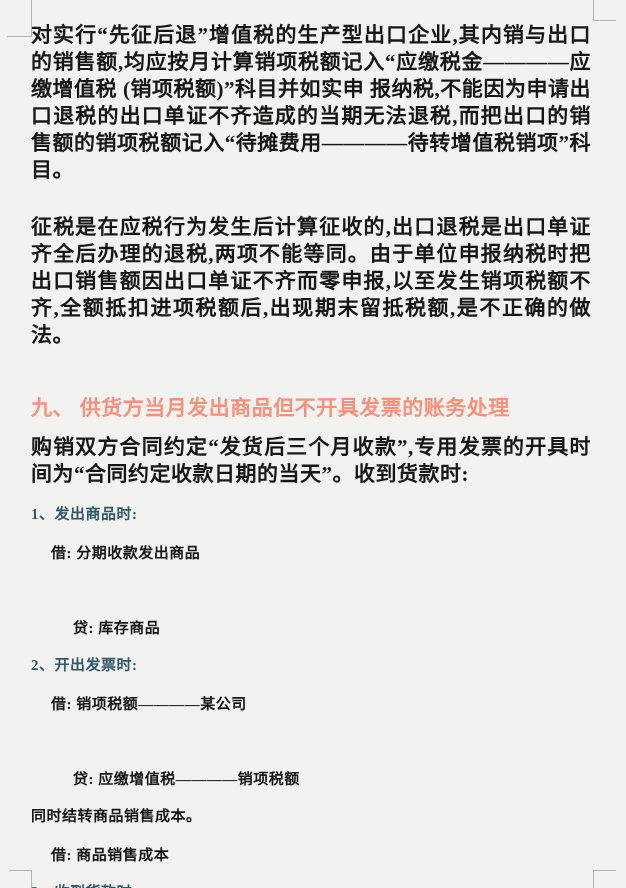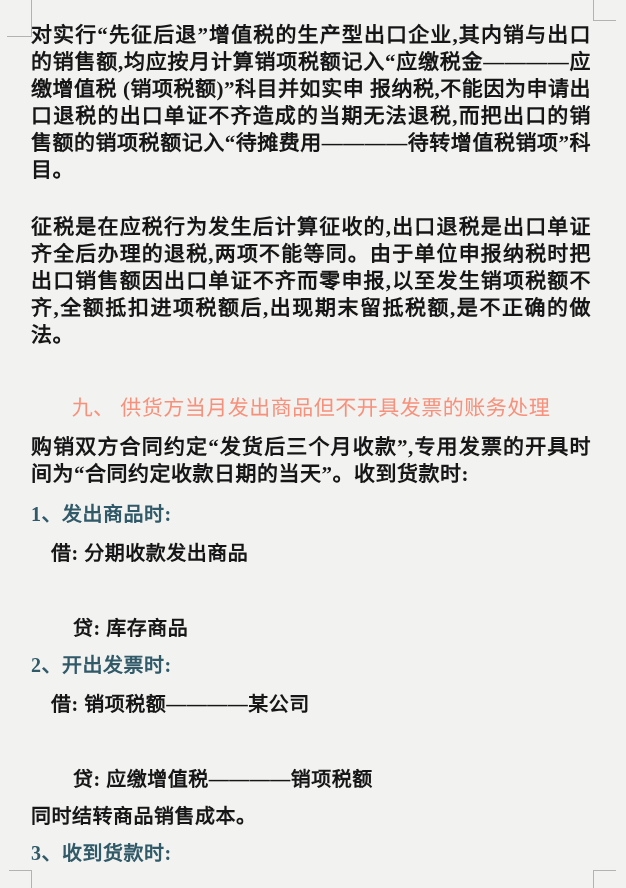--- a/index.html
+++ b/index.html
@@ -52,27 +52,26 @@
     letter-spacing: 0.5px;
     color: #161616;
   }
   .para.p2 { margin-top: 30px; }
   .heading-orange {
     margin: 46px 0 0 0;
     font-size: 21px;
     line-height: 27px;
     letter-spacing: 0.5px;
     color: #f8917b;
-    font-weight: 400;
-    text-align: center;
+    font-weight: 700;
   }
   .para.intro { margin-top: 12px; }
   .entry {
     margin-top: 10px;
-    font-size: 20px;
+    font-size: 15px;
     line-height: 27px;
     letter-spacing: 0.5px;
     white-space: nowrap;
   }
   .entry.first { margin-top: 13px; }
   .entry.teal { color: #315a69; }
   .entry.body { color: #161616; }
   .entry.ind1 { padding-left: 20px; margin-top: 12px; }
   .entry.ind2 { padding-left: 42px; margin-top: 48px; }
 </style>
@@ -104,18 +103,19 @@
 
     <div class="entry teal ind0">2、开出发票时:</div>
 
     <div class="entry body ind1">借: 销项税额————某公司</div>
 
     <div class="entry body ind2">贷: 应缴增值税————销项税额</div>
 
 
     <div class="entry body ind0">同时结转商品销售成本。</div>
 
+    <div class="entry body ind1">借: 商品销售成本</div>
 
 
     <div class="entry teal ind0">3、收到货款时:</div>
 
   </div>
 </div>
 
 </body></html>

